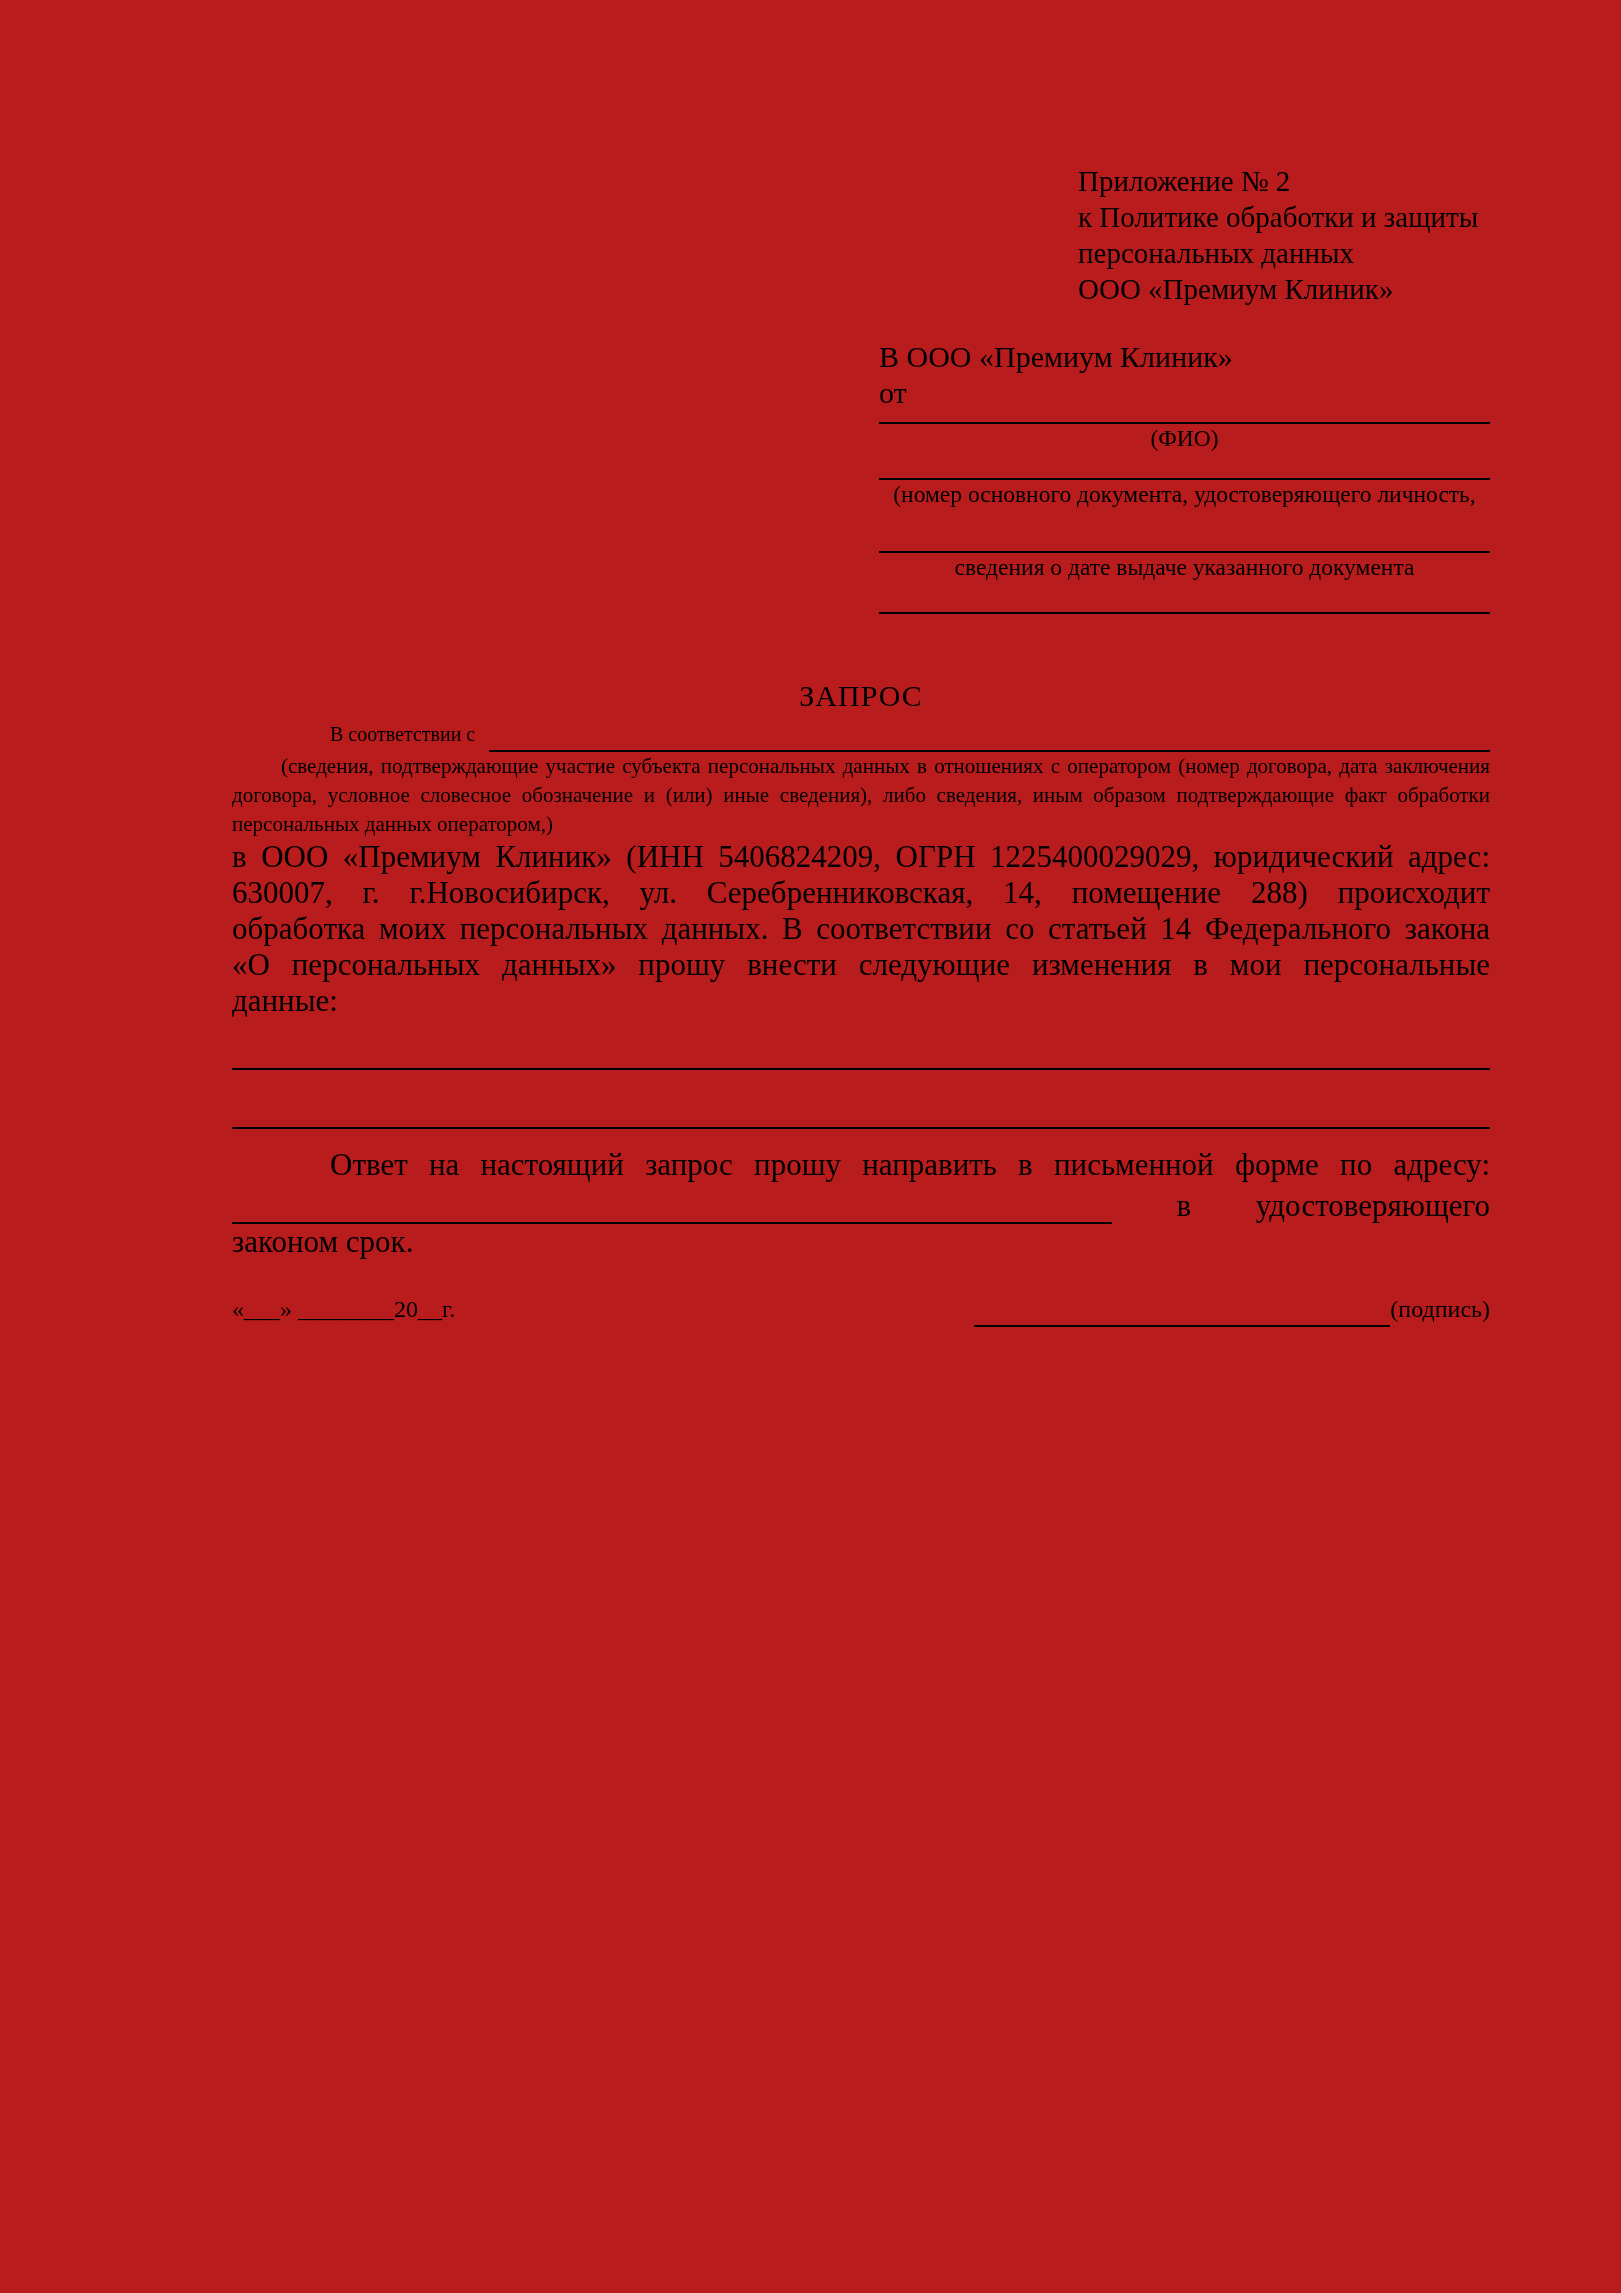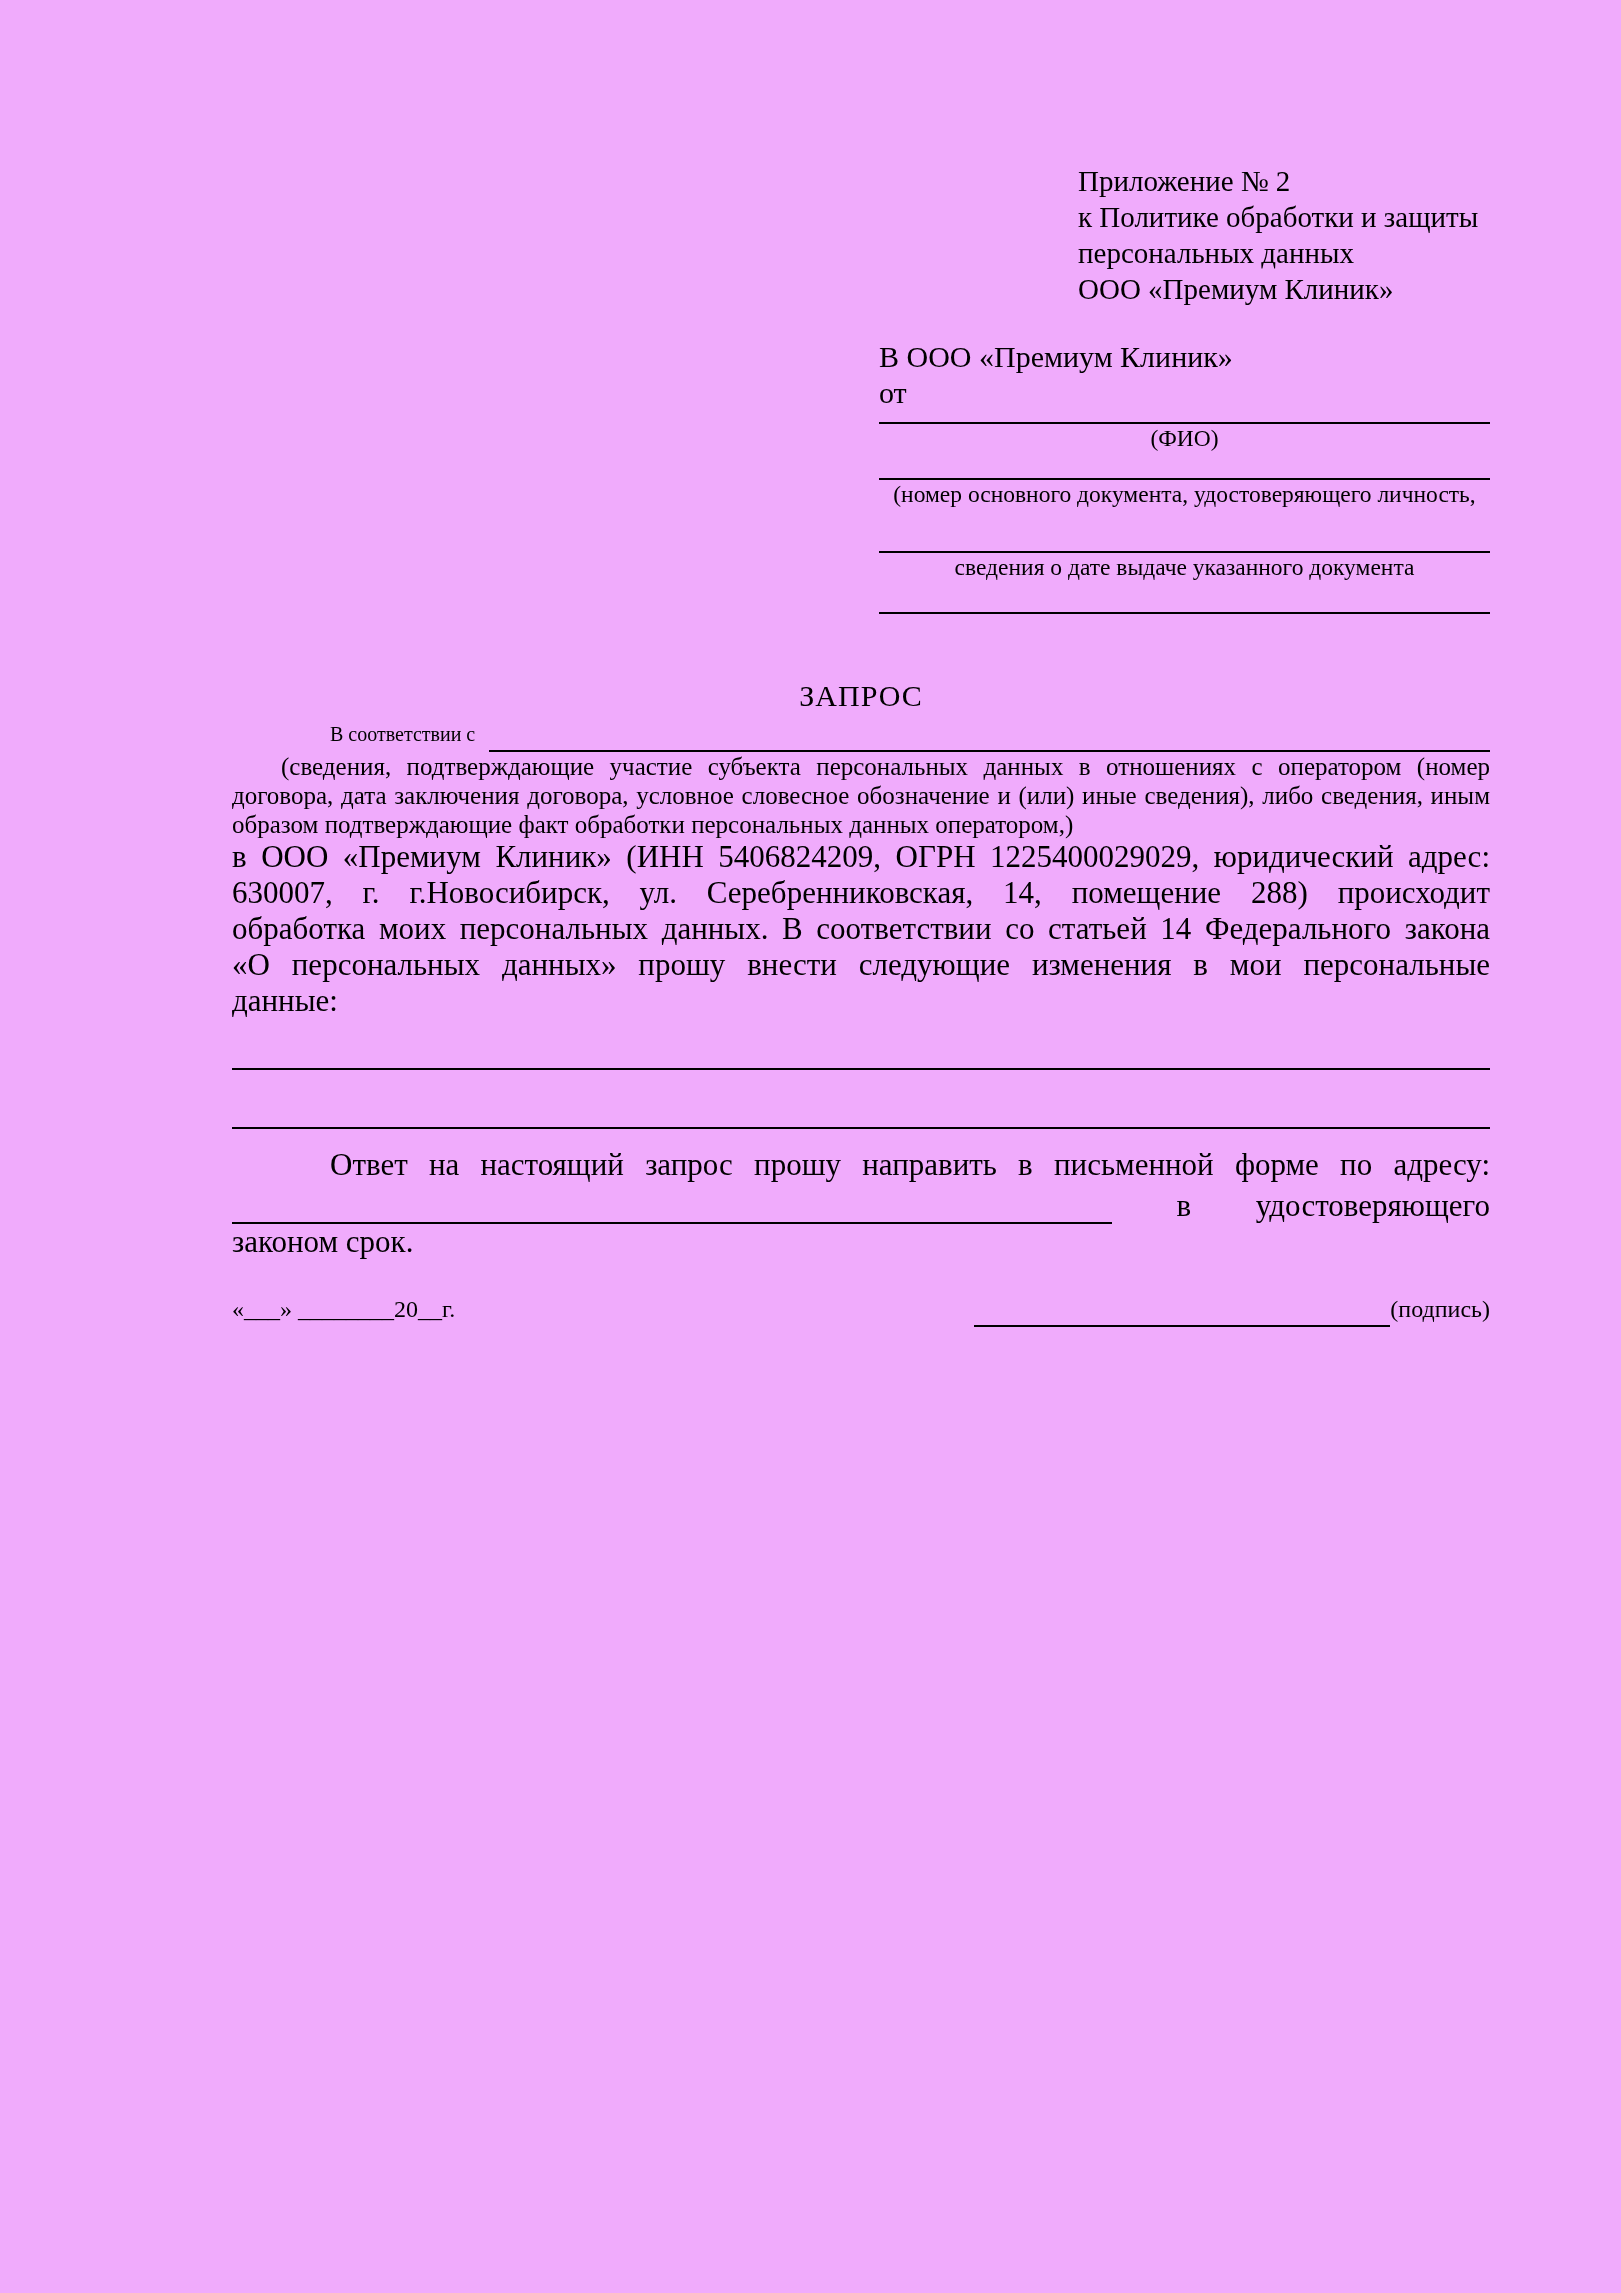--- a/index.html
+++ b/index.html
@@ -1,21 +1,21 @@
 <!DOCTYPE html>
 <html lang="ru"><head>
 <meta charset="utf-8">
 <style>
   * { margin:0; padding:0; box-sizing:border-box; }
   html,body { background:#ffffff; }
   .page {
     position:relative;
     width:1621px; height:2294px;
     margin:0 auto;
-    background:#f0abfc;
+    background:#b91c1c;
     color:#000000;
     font-family:"Liberation Serif", serif;
     padding:163px 131px 0 232px;
     overflow:hidden;
   }
   
   .hdr-note {
     margin-left:846px;
     font-size:29px;
     line-height:36px;
@@ -59,21 +59,21 @@
   .accordance {
     display:flex;
     align-items:flex-end;
     margin-top:2px;
     font-size:20px;
     line-height:36px;
   }
   .accordance .prefix { padding-left:98px; white-space:nowrap; }
   .accordance .acc-blank { flex:1; height:34px; border-bottom:2.9px solid #000; margin-left:13.7px; }
   .fine-print {
-    font-size:25px;
+    font-size:21px;
     line-height:29px;
     text-align:justify;
     text-indent:49px;
   }
   .body-par {
     font-size:31px;
     line-height:36px;
     text-align:justify;
     word-spacing:4.9px;
   }

